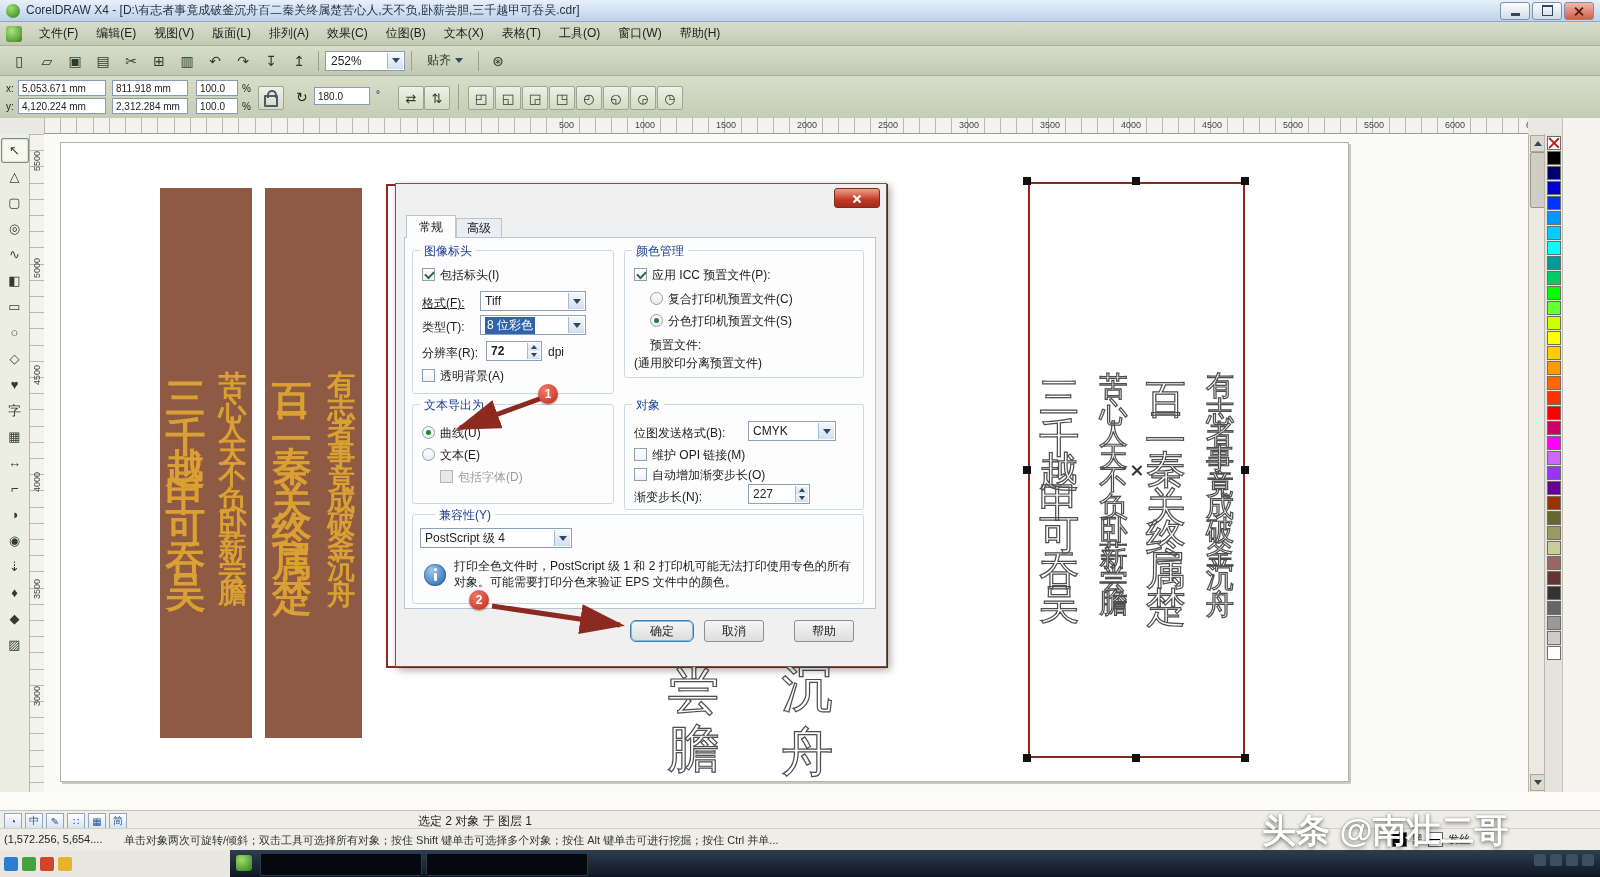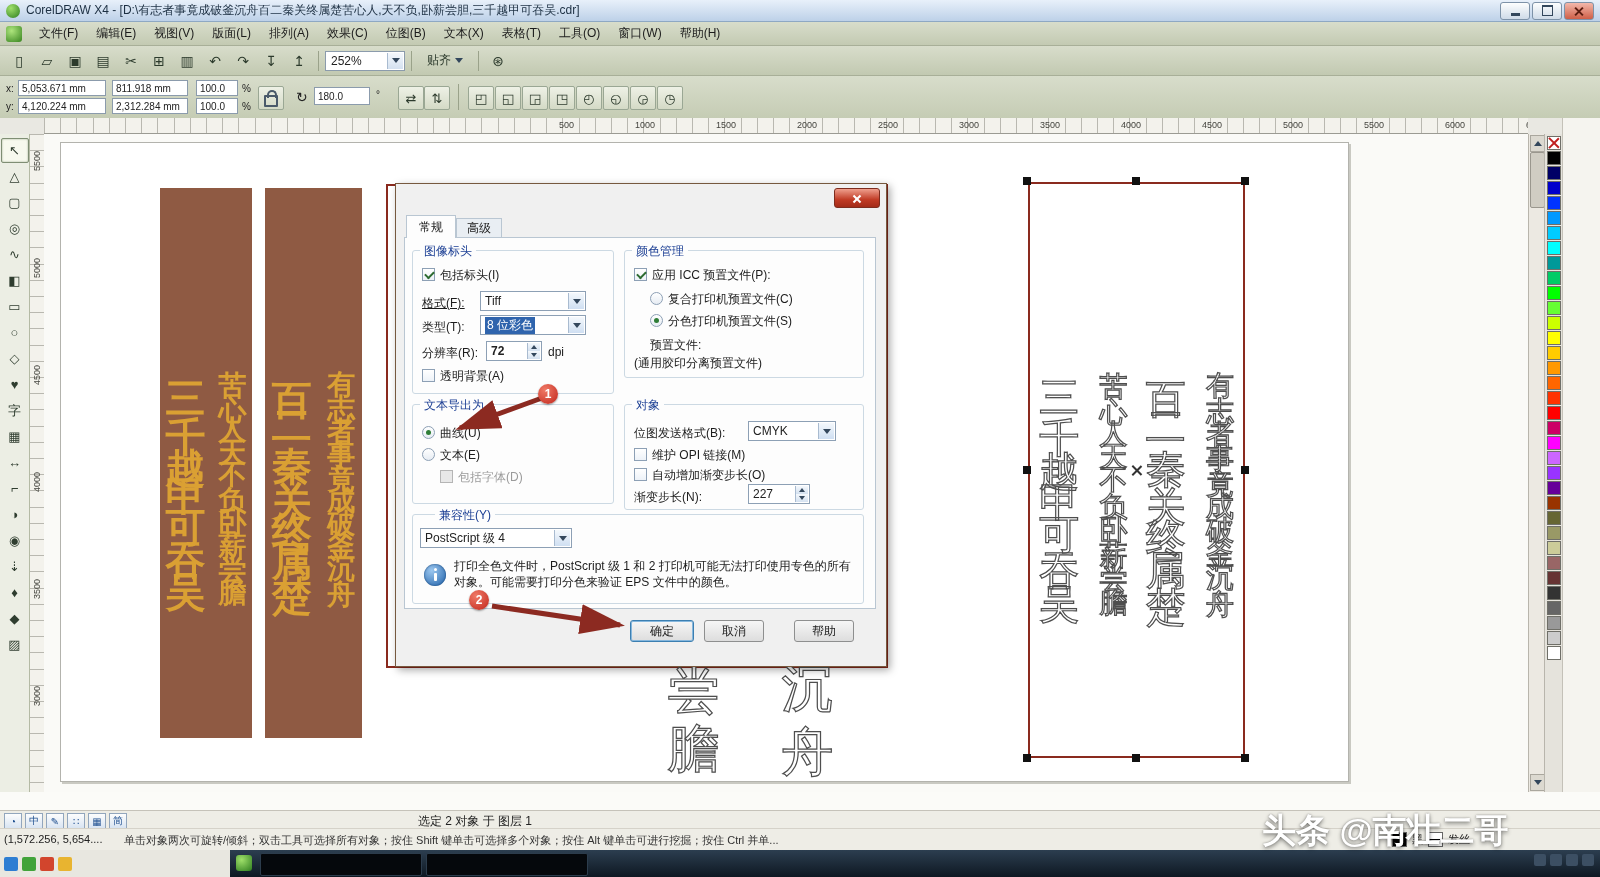--- a/index.html
+++ b/index.html
@@ -500,21 +500,21 @@
         <span class="combo-btn">
             <i class="tri-down"></i>
           </span>
       </div>
       <div class="info-icon" style="left:28px;top:380px;">
           <span class="dot"></span>
           <span class="stem"></span>
         </div>
       <div class="info-text" style="left:58px;top:374px;width:400px;">打印全色文件时，PostScript 级 1 和 2 打印机可能无法打印使用专色的所有对象。可能需要打印分色来验证 EPS 文件中的颜色。</div>
 
-      <div class="dbtn default" style="left:234px;top:436px;width:64px;">
+      <div class="dbtn default" style="left:234px;top:436px;width:64px;border-radius:6px;">
           <span>确定</span>
         </div>
       <div class="dbtn" style="left:308px;top:436px;width:60px;">
           <span>取消</span>
         </div>
       <div class="dbtn" style="left:398px;top:436px;width:60px;">
           <span>帮助</span>
         </div>
     </div>
 

